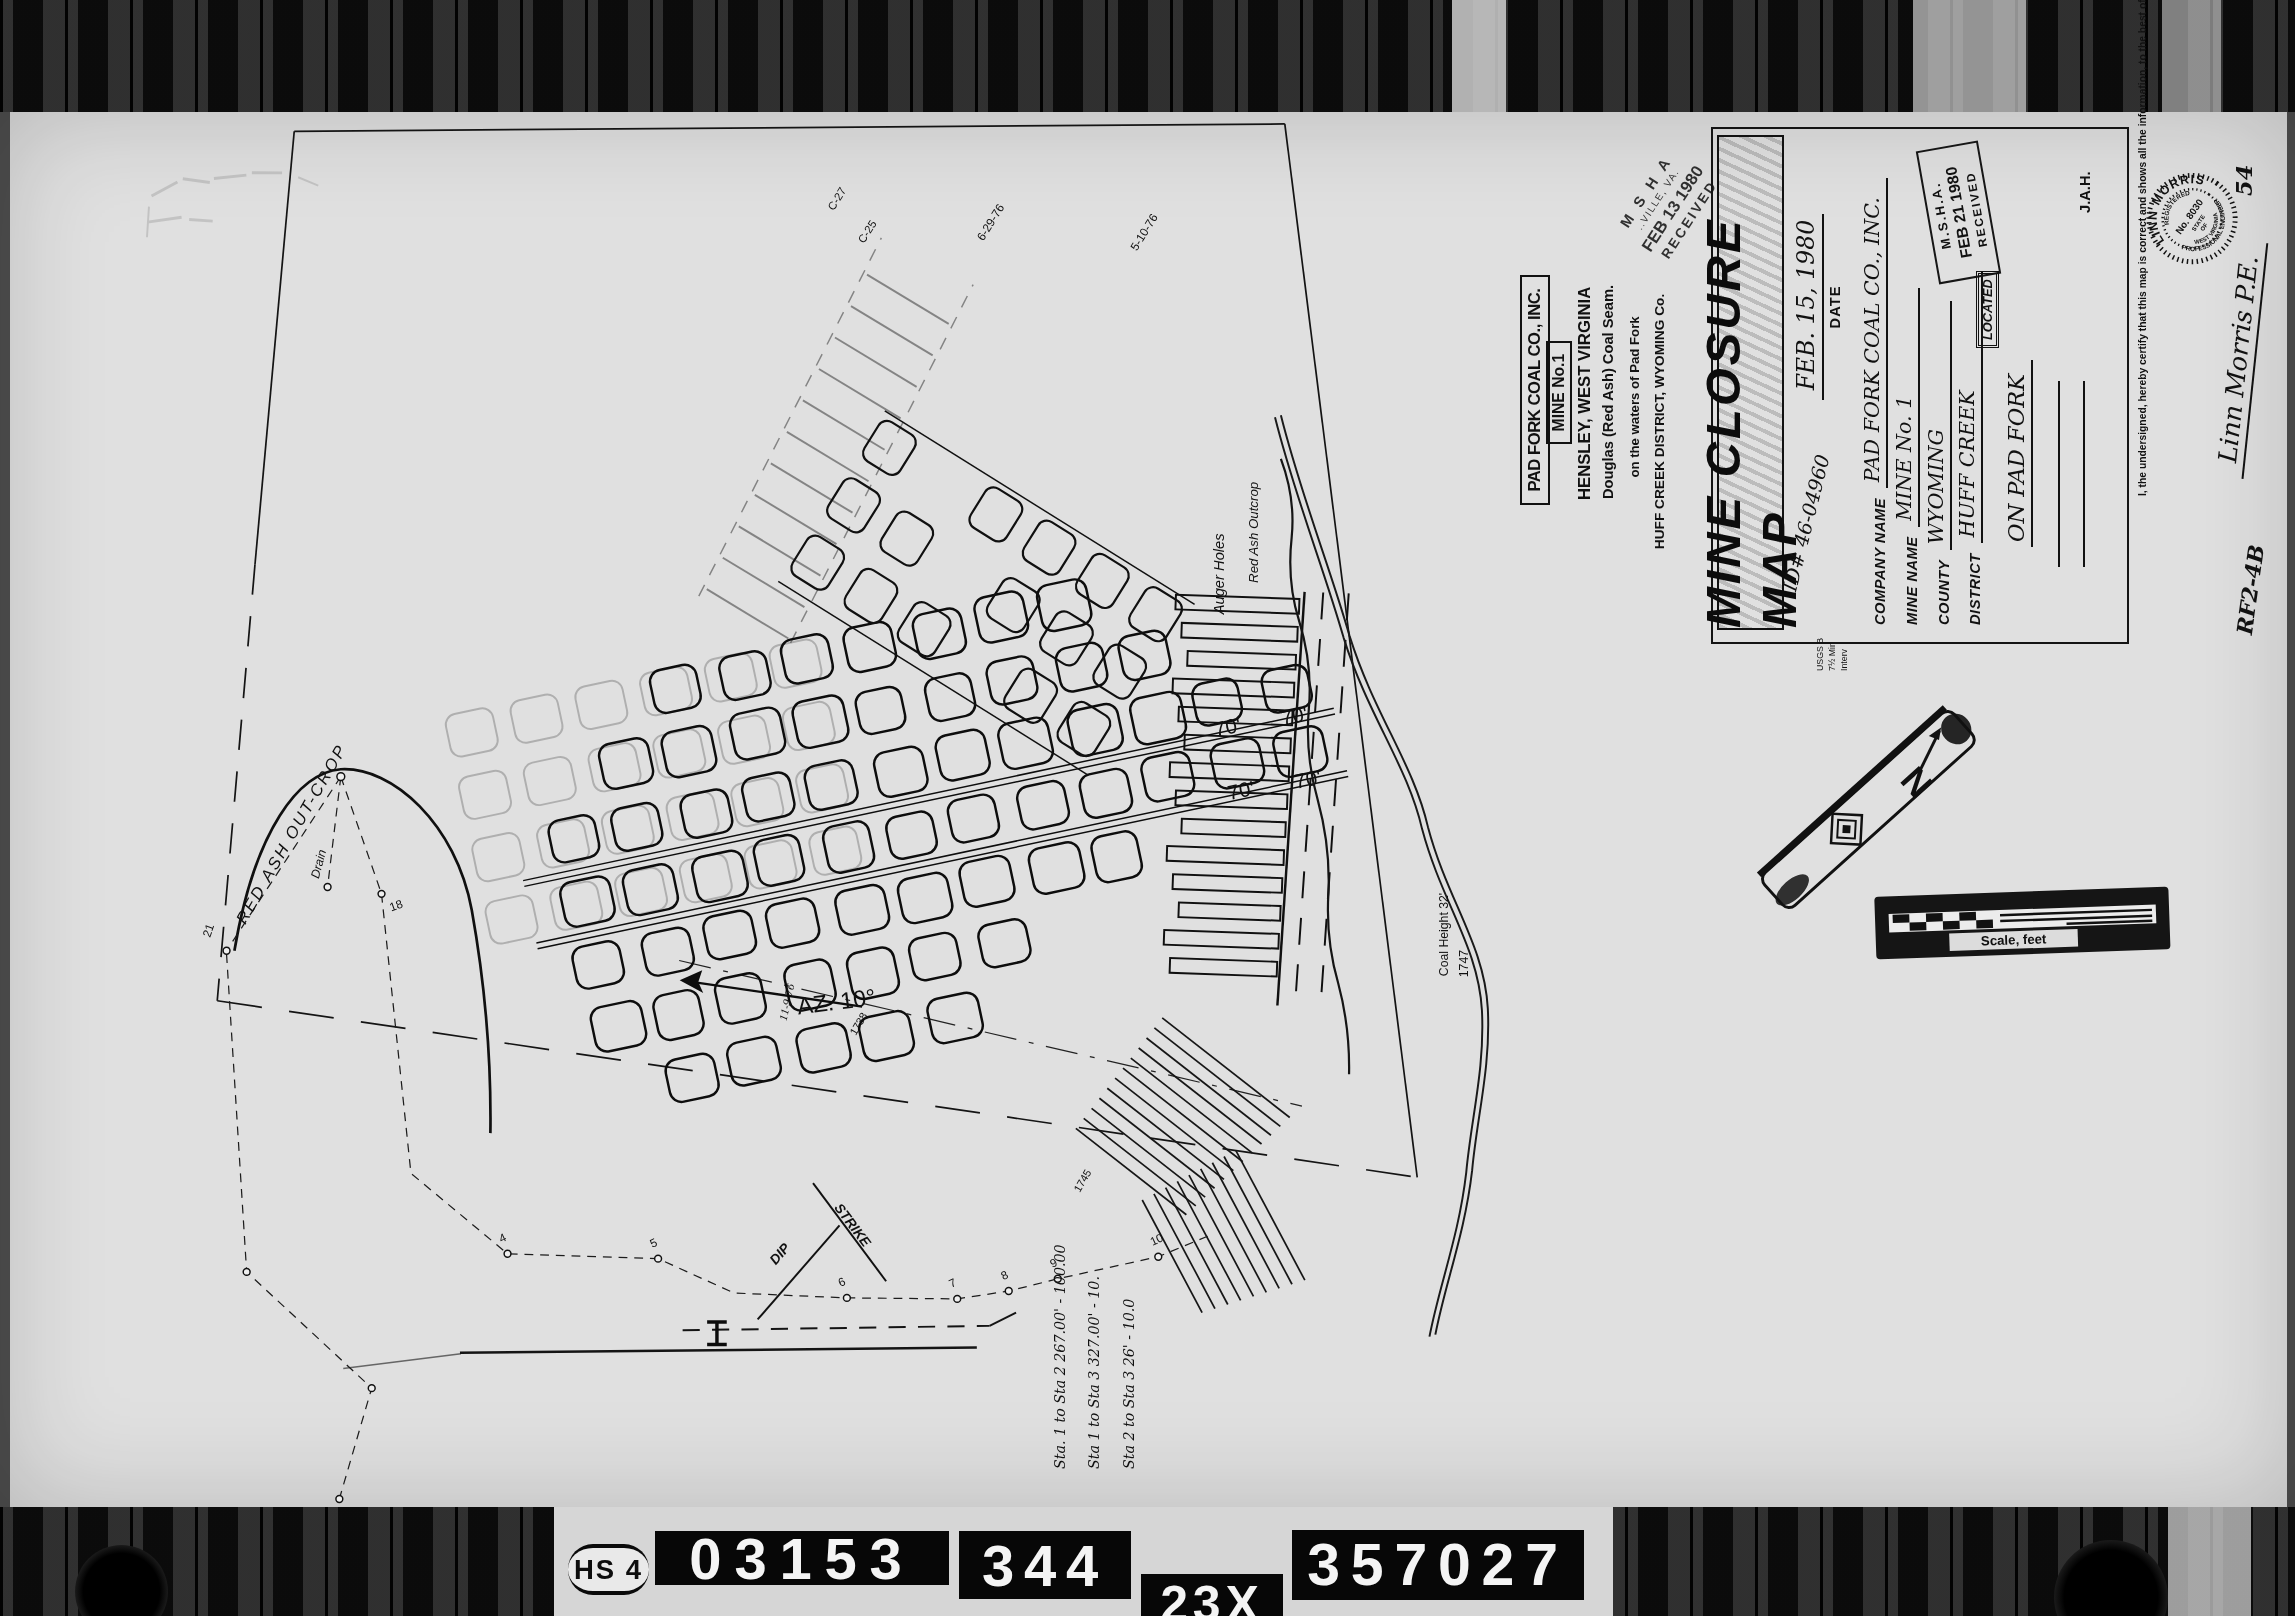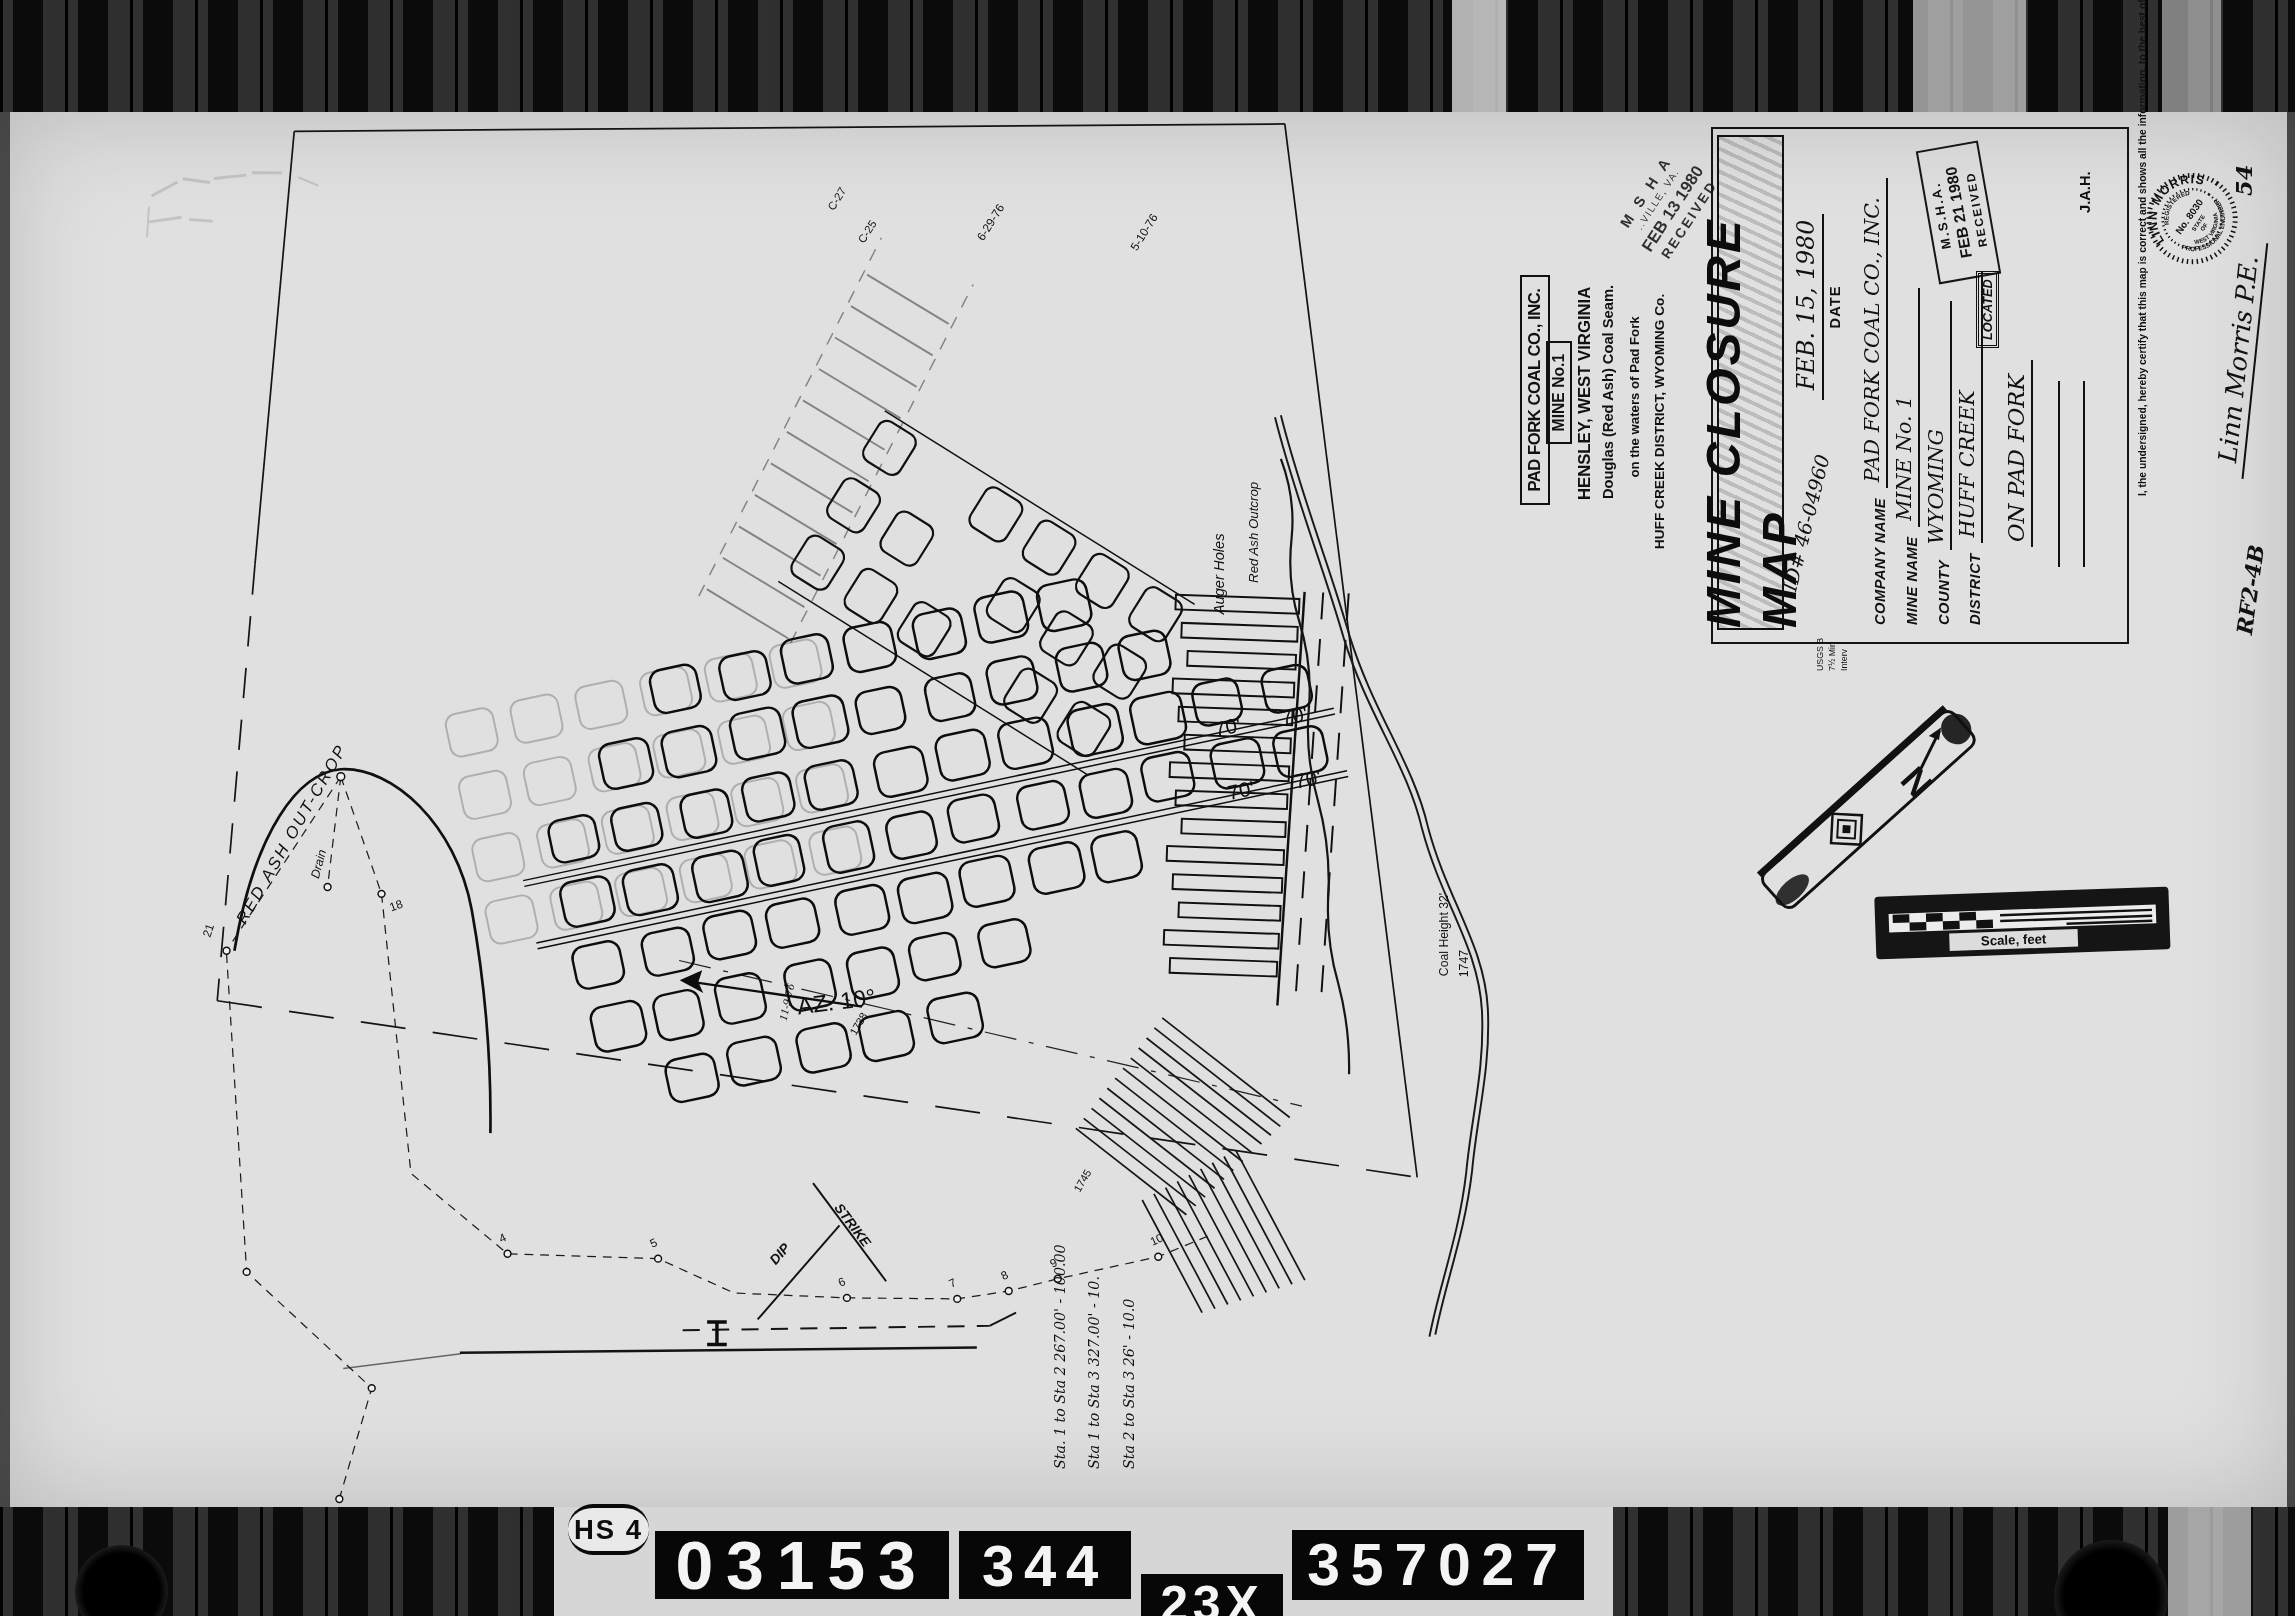--- a/index.html
+++ b/index.html
@@ -466,22 +466,22 @@
 
   <div class="film-band film-top"></div>
   <div class="film-slit" style="left:1452px;top:0;width:54px;height:112px;"></div>
   <div class="film-slit" style="left:1913px;top:0;width:113px;height:112px;opacity:.7;"></div>
   <div class="film-slit" style="left:2162px;top:0;width:59px;height:112px;opacity:.6;"></div>
 
   <div class="film-band film-bottom"></div>
   <div class="film-slit" style="left:554px;top:1507px;width:1059px;height:110px;background:#d6d6d6;opacity:1;z-index:5;"></div>
   <div class="film-slit" style="left:2168px;top:1507px;width:83px;height:110px;opacity:.75;z-index:5;"></div>
 
-  <div class="plate" style="left:568px;top:1504px;width:81px;height:43px;background:#e9e9e9;color:#0d0d0d;font-size:27.5px;border-top:4.9px solid #0a0a0a;border-bottom:4.9px solid #0a0a0a;letter-spacing:2px;border-radius:25px;">HS 4</div>
-  <div class="plate" style="left:655px;top:1531px;width:294px;height:68px;font-size:68px;letter-spacing:12.8px;">03153</div>
+  <div class="plate" style="left:568px;top:1544px;width:81px;height:43px;background:#e9e9e9;color:#0d0d0d;font-size:27.5px;border-top:4.9px solid #0a0a0a;border-bottom:4.9px solid #0a0a0a;letter-spacing:2px;border-radius:25px;">HS 4</div>
+  <div class="plate" style="left:655px;top:1531px;width:294px;height:54px;font-size:58px;letter-spacing:12.8px;">03153</div>
   <div class="plate" style="left:959px;top:1531px;width:172px;height:68px;font-size:58px;letter-spacing:9.8px;">344</div>
   <div class="plate" style="left:1141px;top:1542px;width:142px;height:60px;font-size:50px;letter-spacing:4.9px;margin-top:32px;">23X</div>
   <div class="plate" style="left:1292px;top:1530px;width:292px;height:70px;font-size:59px;letter-spacing:10.8px;">357027</div>
 
   <div class="blob" style="left:75px;top:1545px;width:93px;height:93px;"></div>
   <div class="blob" style="left:2054px;top:1540px;width:114px;height:114px;"></div>
 
 </div>
 
 

